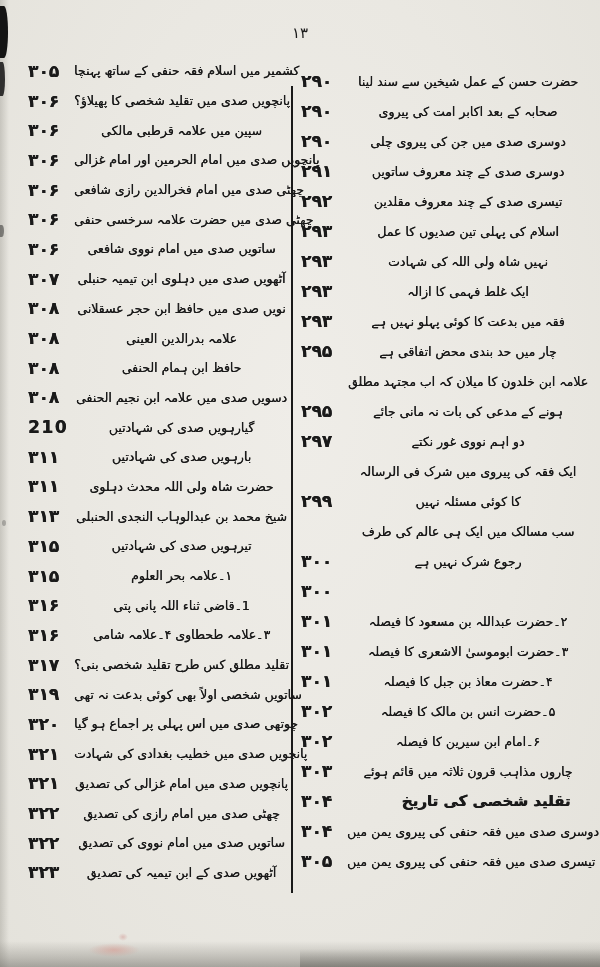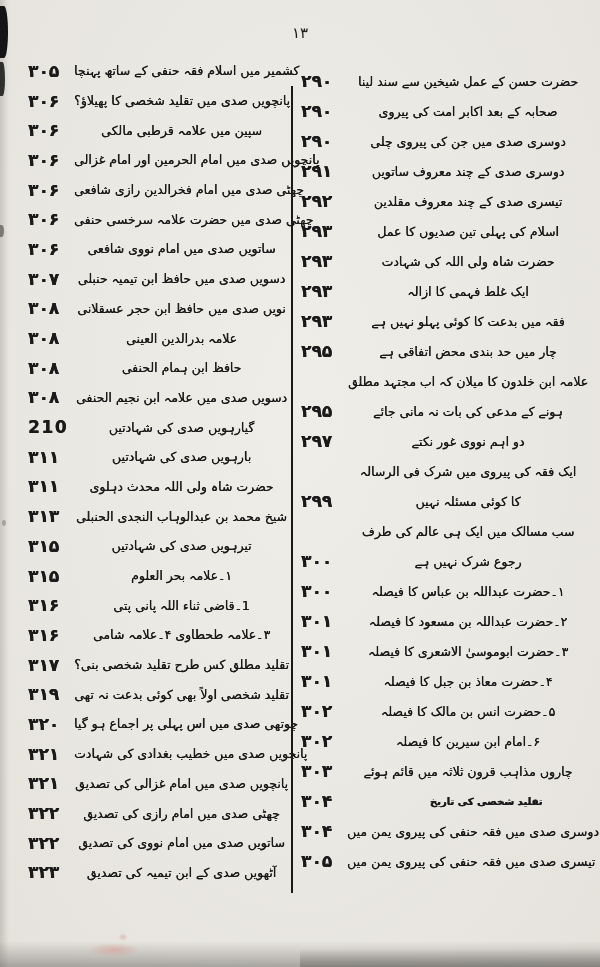--- a/index.html
+++ b/index.html
@@ -46,21 +46,21 @@
     width:42px;flex:0 0 42px;text-align:left;
     font-size:17px;font-weight:bold;letter-spacing:1.5px;
     text-shadow:.3px 0 0 currentColor;
   }
   .txt{
     flex:1;text-align:center;direction:rtl;unicode-bidi:isolate;
     font-size:12.5px;white-space:nowrap;padding-left:4px;
     text-shadow:.3px 0 0 currentColor;
   }
   .heading .txt{
-    font-weight:bold;font-size:10px;text-align:center;padding-left:40px;
+    font-weight:bold;font-size:15px;text-align:center;padding-left:40px;
     text-shadow:.6px 0 0 currentColor;
   }
 </style>
 </head>
 <body>
 
 <div class="page">
 
   <div class="edge-shade-left"></div>
   <div class="scan-mark mark-a"></div>
@@ -96,21 +96,21 @@
       <div class="toc-row">
         <span class="num">۲۹۲</span>
         <span class="txt">تیسری صدی کے چند معروف مقلدین</span>
       </div>
       <div class="toc-row">
         <span class="num">۲۹۳</span>
         <span class="txt">اسلام کی پہلی تین صدیوں کا عمل</span>
       </div>
       <div class="toc-row">
         <span class="num">۲۹۳</span>
-        <span class="txt">حضرت شاہ ولی اللہ کی شہادت</span>
+        <span class="txt">نہیں شاہ ولی اللہ کی شہادت</span>
       </div>
       <div class="toc-row">
         <span class="num">۲۹۳</span>
         <span class="txt">ایک غلط فہمی کا ازالہ</span>
       </div>
       <div class="toc-row">
         <span class="num">۲۹۳</span>
         <span class="txt">فقہ میں بدعت کا کوئی پہلو نہیں ہے</span>
       </div>
       <div class="toc-row">
@@ -140,21 +140,20 @@
       <div class="toc-row">
         <span class="num"></span>
         <span class="txt">سب مسالک میں ایک ہی عالم کی طرف</span>
       </div>
       <div class="toc-row">
         <span class="num">۳۰۰</span>
         <span class="txt">رجوع شرک نہیں ہے</span>
       </div>
       <div class="toc-row">
         <span class="num">۳۰۰</span>
-        <span class="txt">۱۔حضرت عبداللہ بن عباس کا فیصلہ</span>
       </div>
       <div class="toc-row">
         <span class="num">۳۰۱</span>
         <span class="txt">۲۔حضرت عبداللہ بن مسعود کا فیصلہ</span>
       </div>
       <div class="toc-row">
         <span class="num">۳۰۱</span>
         <span class="txt">۳۔حضرت ابوموسیٰ الاشعری کا فیصلہ</span>
       </div>
       <div class="toc-row">
@@ -210,21 +209,21 @@
       <div class="toc-row">
         <span class="num">۳۰۶</span>
         <span class="txt">چھٹی صدی میں حضرت علامہ سرخسی حنفی</span>
       </div>
       <div class="toc-row">
         <span class="num">۳۰۶</span>
         <span class="txt">ساتویں صدی میں امام نووی شافعی</span>
       </div>
       <div class="toc-row">
         <span class="num">۳۰۷</span>
-        <span class="txt">دسویں صدی میں حافظ ابن تیمیہ حنبلی</span>
+        <span class="txt">آٹھویں صدی میں دہلوی ابن تیمیہ حنبلی</span>
       </div>
       <div class="toc-row">
         <span class="num">۳۰۸</span>
         <span class="txt">نویں صدی میں حافظ ابن حجر عسقلانی</span>
       </div>
       <div class="toc-row">
         <span class="num">۳۰۸</span>
         <span class="txt">علامہ بدرالدین العینی</span>
       </div>
       <div class="toc-row">
@@ -266,21 +265,21 @@
       <div class="toc-row">
         <span class="num">۳۱۶</span>
         <span class="txt">۳۔علامہ طحطاوی ۴۔علامہ شامی</span>
       </div>
       <div class="toc-row">
         <span class="num">۳۱۷</span>
         <span class="txt">تقلید مطلق کس طرح تقلید شخصی بنی؟</span>
       </div>
       <div class="toc-row">
         <span class="num">۳۱۹</span>
-        <span class="txt">تقلید شخصی اولاً بھی کوئی بدعت نہ تھی</span>
+        <span class="txt">ساتویں شخصی اولاً بھی کوئی بدعت نہ تھی</span>
       </div>
       <div class="toc-row">
         <span class="num">۳۲۰</span>
         <span class="txt">چوتھی صدی میں اس پہلی پر اجماع ہو گیا</span>
       </div>
       <div class="toc-row">
         <span class="num">۳۲۱</span>
         <span class="txt">پانچویں صدی میں خطیب بغدادی کی شہادت</span>
       </div>
       <div class="toc-row">

